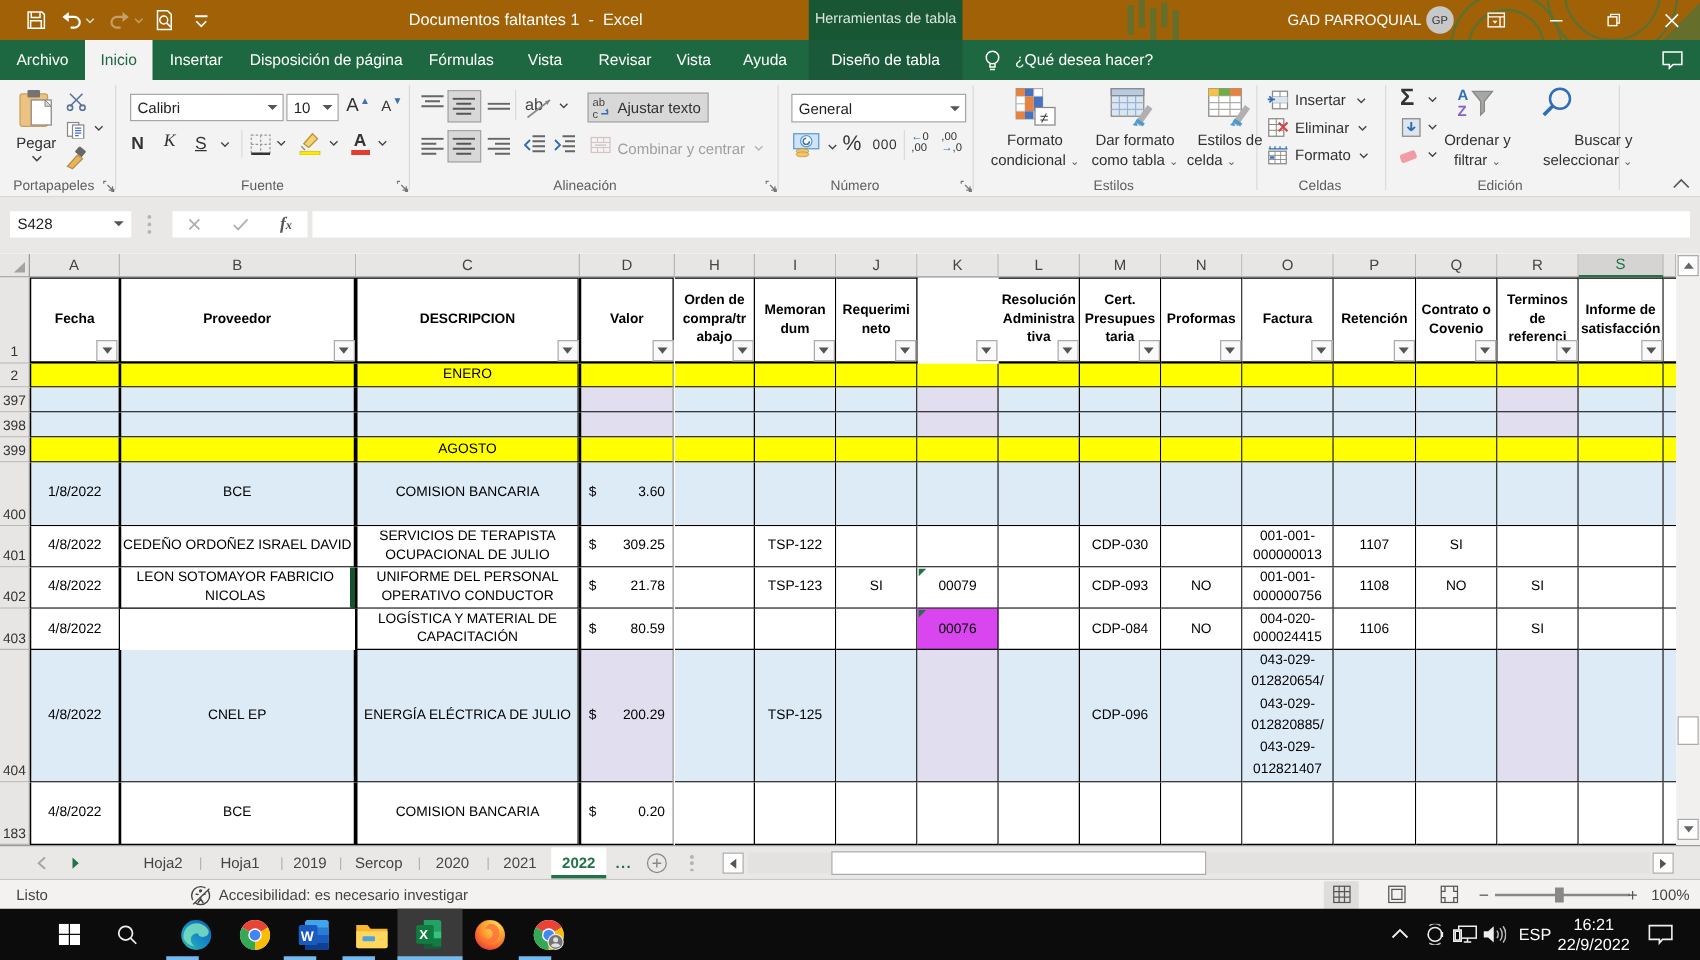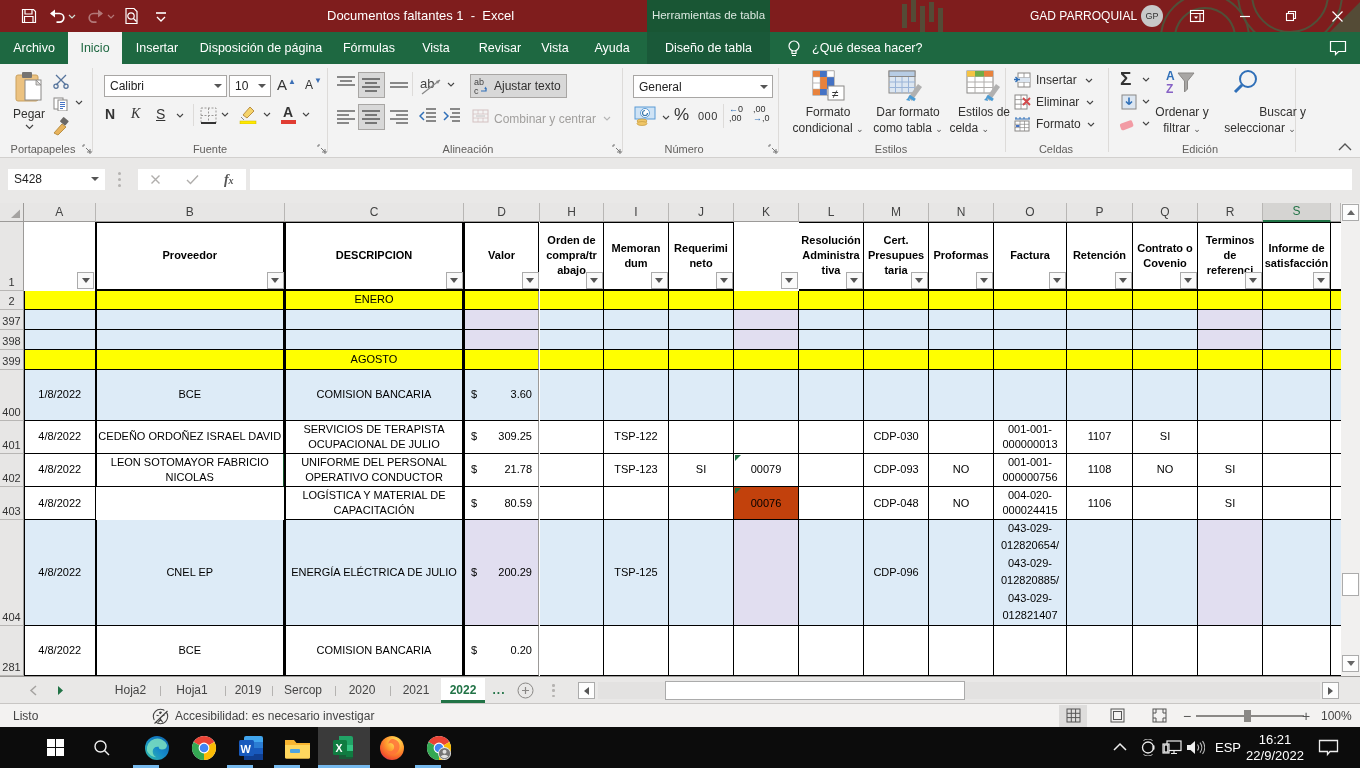--- a/index.html
+++ b/index.html
@@ -1,20 +1,20 @@
 <!DOCTYPE html>
 <html><head><meta charset="utf-8">
 <style>
 *{margin:0;padding:0;box-sizing:border-box}
 html,body{width:1360px;height:768px;overflow:hidden}
 body{font-family:"Liberation Sans",sans-serif;-webkit-font-smoothing:antialiased}
 #app{position:relative;width:1360px;height:768px;background:#fff;overflow:hidden}
 .abs{position:absolute}
 
-#title{position:absolute;left:0;top:0;width:1360px;height:32px;background:#7f1d1d;overflow:hidden}
+#title{position:absolute;left:0;top:0;width:1360px;height:32px;background:#a16207;overflow:hidden}
 #tabrow{position:absolute;left:0;top:32px;width:1360px;height:32px;background:#1e6841}
 .ttxt{color:#fff;font-size:13px}
 .tabs{position:absolute;top:0;height:32px;display:flex;align-items:center;color:#fff;font-size:12.5px}
 .tab{padding:0 14px;height:32px;line-height:32px;white-space:nowrap}
 .tab.active{background:#f3f3f3;color:#1e6841}
 .ctxblock{position:absolute;background:#195634}
 
 .winbtn{position:absolute;top:0;width:46px;height:32px;display:flex;align-items:center;justify-content:center}
 
 #ribbon{position:absolute;left:0;top:64px;width:1360px;height:94px;background:#f3f3f3;border-bottom:1px solid #d2d0ce}
@@ -403,21 +403,21 @@
     <text x="0" y="24" font-size="12" font-weight="bold" fill="#8661c5" font-family="Liberation Sans">Z</text>
     <path d="M12 4 h16 l-6.5 8 v8 l-3 3 v-11 z" fill="#a8a6a4" stroke="#8a8886"></path>
   </svg>
   <div class="abs rbtxt" style="left:1136px;top:41px;width:92px;text-align:center">Ordenar y</div>
   <div class="abs rbtxt" style="left:1136px;top:57px;width:92px;text-align:center">filtrar <span style="font-size:9px;color:#555">⌄</span></div>
   <svg class="abs" style="left:1232px;top:5px" width="28" height="28" viewBox="0 0 28 28" fill="none">
     <circle cx="16" cy="10" r="8" stroke="#2f6fb8" stroke-width="2"></circle>
     <path d="M10 16 L3 23" stroke="#2f6fb8" stroke-width="3"></path>
   </svg>
   <div class="abs rbtxt" style="left:1214px;top:41px;width:92px;text-align:right">Buscar y</div>
-  <div class="abs rbtxt" style="left:1214px;top:57px;width:92px;text-align:center">seleccionar <span style="font-size:9px;color:#555">⌄</span></div>
+  <div class="abs rbtxt" style="left:1214px;top:57px;width:92px;text-align:right">seleccionar <span style="font-size:9px;color:#555">⌄</span></div>
   <div class="grplabel" style="left:1150px;width:100px">Edición</div>
   <svg class="abs" style="left:1338px;top:78px" width="14" height="9" viewBox="0 0 14 9">
         <path d="M1 8 L7 2 l6 6" fill="none" stroke="#555" stroke-width="1.4"></path>
       </svg>
 </div>
 
 <div id="fbar">
   <div id="namebox">S428<span style="position:absolute;right:6px;top:8px;width:0;height:0;border-left:4px solid transparent;border-right:4px solid transparent;border-top:4px solid #555"></span></div>
   <div class="abs" style="left:118px;top:14px;width:3px;height:15px;display:flex;flex-direction:column;justify-content:space-between">
         <i style="width:3px;height:3px;background:#b5b3b1;border-radius:50%"></i>
@@ -460,21 +460,22 @@
 <div class="rowhead" style="top:19px;height:68.5px;padding-bottom:2px">1</div>
 <div class="rowhead" style="top:87.5px;height:19.5px;padding-bottom:2px">2</div>
 <div class="rowhead" style="top:107px;height:20px;padding-bottom:2px">397</div>
 <div class="rowhead" style="top:127px;height:19.5px;padding-bottom:2px">398</div>
 <div class="rowhead" style="top:146.5px;height:20px;padding-bottom:2px">399</div>
 <div class="rowhead" style="top:166.5px;height:51px;padding-bottom:2px">400</div>
 <div class="rowhead" style="top:217.5px;height:33px;padding-bottom:2px">401</div>
 <div class="rowhead" style="top:250.5px;height:33.5px;padding-bottom:2px">402</div>
 <div class="rowhead" style="top:284px;height:33px;padding-bottom:2px">403</div>
 <div class="rowhead" style="top:317px;height:105.5px;padding-bottom:2px">404</div>
-<div class="rowhead" style="top:422.5px;height:50.5px;padding-bottom:2px">281</div>
+<div class="rowhead" style="top:422.5px;height:50.5px;padding-bottom:2px">183</div>
+<div class="cell hdr" style="left:24px;top:19px;width:71.5px;height:68.5px;background:#ffffff;border-right:1px solid #000;border-bottom:2px solid #000;border-left:1px solid #000;border-top:1px solid #000">Fecha</div>
 <div class="cell hdr" style="left:95.5px;top:19px;width:189.5px;height:68.5px;background:#ffffff;border-right:1px solid #000;border-bottom:2px solid #000;border-left:2px solid #000;margin-left:-1px;border-top:1px solid #000">Proveedor</div>
 <div class="cell hdr" style="left:285px;top:19px;width:179px;height:68.5px;background:#ffffff;border-right:1px solid #000;border-bottom:2px solid #000;border-left:2px solid #000;margin-left:-1px;border-top:1px solid #000">DESCRIPCION</div>
 <div class="cell hdr" style="left:464px;top:19px;width:76px;height:68.5px;background:#ffffff;border-bottom:2px solid #000;border-left:2px solid #000;margin-left:-1px;border-right:1px solid #000;border-top:1px solid #000">Valor</div>
 <div class="cell hdr" style="left:540px;top:19px;width:64px;height:68.5px;background:#ffffff;border-right:1px solid #000;border-bottom:2px solid #000;border-top:1px solid #000">Orden de<br>compra/tr<br>abajo</div>
 <div class="cell hdr" style="left:604px;top:19px;width:65px;height:68.5px;background:#ffffff;border-right:1px solid #000;border-bottom:2px solid #000;border-top:1px solid #000">Memoran<br>dum</div>
 <div class="cell hdr" style="left:669px;top:19px;width:65px;height:68.5px;background:#ffffff;border-right:1px solid #000;border-bottom:2px solid #000;border-top:1px solid #000">Requerimi<br>neto</div>
 <div class="cell hdr" style="left:799px;top:19px;width:65px;height:68.5px;background:#ffffff;border-right:1px solid #000;border-bottom:2px solid #000;border-top:1px solid #000">Resolución<br>Administra<br>tiva</div>
 <div class="cell hdr" style="left:864px;top:19px;width:65px;height:68.5px;background:#ffffff;border-right:1px solid #000;border-bottom:2px solid #000;border-top:1px solid #000">Cert.<br>Presupues<br>taria</div>
 <div class="cell hdr" style="left:929px;top:19px;width:65px;height:68.5px;background:#ffffff;border-right:1px solid #000;border-bottom:2px solid #000;border-top:1px solid #000">Proformas</div>
 <div class="cell hdr" style="left:994px;top:19px;width:73px;height:68.5px;background:#ffffff;border-right:1px solid #000;border-bottom:2px solid #000;border-top:1px solid #000">Factura</div>
@@ -589,21 +590,21 @@
 <div class="cell " style="left:799px;top:217.5px;width:65px;height:33px;background:#ffffff;border-right:1px solid #000;border-bottom:1px solid #000"></div>
 <div class="cell " style="left:864px;top:217.5px;width:65px;height:33px;background:#ffffff;border-right:1px solid #000;border-bottom:1px solid #000">CDP-030</div>
 <div class="cell " style="left:929px;top:217.5px;width:65px;height:33px;background:#ffffff;border-right:1px solid #000;border-bottom:1px solid #000"></div>
 <div class="cell " style="left:994px;top:217.5px;width:73px;height:33px;background:#ffffff;border-right:1px solid #000;border-bottom:1px solid #000">001-001-<br>000000013</div>
 <div class="cell " style="left:1067px;top:217.5px;width:66px;height:33px;background:#ffffff;border-right:1px solid #000;border-bottom:1px solid #000">1107</div>
 <div class="cell " style="left:1133px;top:217.5px;width:65px;height:33px;background:#ffffff;border-right:1px solid #000;border-bottom:1px solid #000">SI</div>
 <div class="cell " style="left:1198px;top:217.5px;width:65px;height:33px;background:#ffffff;border-right:1px solid #000;border-bottom:1px solid #000"></div>
 <div class="cell " style="left:1263px;top:217.5px;width:68px;height:33px;background:#ffffff;border-right:1px solid #000;border-bottom:1px solid #000"></div>
 <div class="cell " style="left:1331px;top:217.5px;width:10px;height:33px;background:#ffffff;border-right:none;border-bottom:1px solid #000"></div>
 <div class="cell " style="left:24px;top:250.5px;width:71.5px;height:33.5px;background:#ffffff;border-right:1px solid #000;border-bottom:1px solid #000;border-left:1px solid #000">4/8/2022</div>
-<div class="cell " style="left:95.5px;top:250.5px;width:189.5px;height:33.5px;background:#ffffff;border-right:1px solid #14532d;border-bottom:1px solid #000;border-left:2px solid #000;margin-left:-1px">LEON SOTOMAYOR FABRICIO<br>NICOLAS</div>
+<div class="cell " style="left:95.5px;top:250.5px;width:189.5px;height:33.5px;background:#ffffff;border-right:4px solid #14532d;border-bottom:1px solid #000;border-left:2px solid #000;margin-left:-1px">LEON SOTOMAYOR FABRICIO<br>NICOLAS</div>
 <div class="cell " style="left:285px;top:250.5px;width:179px;height:33.5px;background:#ffffff;border-right:1px solid #000;border-bottom:1px solid #000;border-left:2px solid #000;margin-left:-1px">UNIFORME DEL PERSONAL<br>OPERATIVO CONDUCTOR</div>
 <div class="cell " style="left:464px;top:250.5px;width:76px;height:33.5px;background:#ffffff;border-right:1px solid #9c9a98;border-bottom:1px solid #000;border-left:2px solid #000;margin-left:-1px">
         <span style="display:flex;justify-content:space-between;width:100%;padding:0 6px">
           <span>$</span>
           <span>21.78</span>
         </span>
       </div>
 <div class="cell " style="left:540px;top:250.5px;width:64px;height:33.5px;background:#ffffff;border-right:1px solid #000;border-bottom:1px solid #000"></div>
 <div class="cell " style="left:604px;top:250.5px;width:65px;height:33.5px;background:#ffffff;border-right:1px solid #000;border-bottom:1px solid #000">TSP-123</div>
 <div class="cell " style="left:669px;top:250.5px;width:65px;height:33.5px;background:#ffffff;border-right:1px solid #000;border-bottom:1px solid #000">SI</div>
@@ -621,23 +622,23 @@
 <div class="cell " style="left:285px;top:284px;width:179px;height:33px;background:#ffffff;border-right:1px solid #000;border-bottom:1px solid #000;border-left:2px solid #000;margin-left:-1px">LOGÍSTICA Y MATERIAL DE<br>CAPACITACIÓN</div>
 <div class="cell " style="left:464px;top:284px;width:76px;height:33px;background:#ffffff;border-right:1px solid #9c9a98;border-bottom:1px solid #000;border-left:2px solid #000;margin-left:-1px">
         <span style="display:flex;justify-content:space-between;width:100%;padding:0 6px">
           <span>$</span>
           <span>80.59</span>
         </span>
       </div>
 <div class="cell " style="left:540px;top:284px;width:64px;height:33px;background:#ffffff;border-right:1px solid #000;border-bottom:1px solid #000"></div>
 <div class="cell " style="left:604px;top:284px;width:65px;height:33px;background:#ffffff;border-right:1px solid #000;border-bottom:1px solid #000"></div>
 <div class="cell " style="left:669px;top:284px;width:65px;height:33px;background:#ffffff;border-right:1px solid #000;border-bottom:1px solid #000"></div>
-<div class="cell " style="left:734px;top:284px;width:65px;height:33px;background:#c2410c;border-right:1px solid #000;border-bottom:1px solid #000">00076</div>
+<div class="cell " style="left:734px;top:284px;width:65px;height:33px;background:#d946ef;border-right:1px solid #000;border-bottom:1px solid #000">00076</div>
 <div class="cell " style="left:799px;top:284px;width:65px;height:33px;background:#ffffff;border-right:1px solid #000;border-bottom:1px solid #000"></div>
-<div class="cell " style="left:864px;top:284px;width:65px;height:33px;background:#ffffff;border-right:1px solid #000;border-bottom:1px solid #000">CDP-048</div>
+<div class="cell " style="left:864px;top:284px;width:65px;height:33px;background:#ffffff;border-right:1px solid #000;border-bottom:1px solid #000">CDP-084</div>
 <div class="cell " style="left:929px;top:284px;width:65px;height:33px;background:#ffffff;border-right:1px solid #000;border-bottom:1px solid #000">NO</div>
 <div class="cell " style="left:994px;top:284px;width:73px;height:33px;background:#ffffff;border-right:1px solid #000;border-bottom:1px solid #000">004-020-<br>000024415</div>
 <div class="cell " style="left:1067px;top:284px;width:66px;height:33px;background:#ffffff;border-right:1px solid #000;border-bottom:1px solid #000">1106</div>
 <div class="cell " style="left:1133px;top:284px;width:65px;height:33px;background:#ffffff;border-right:1px solid #000;border-bottom:1px solid #000"></div>
 <div class="cell " style="left:1198px;top:284px;width:65px;height:33px;background:#ffffff;border-right:1px solid #000;border-bottom:1px solid #000">SI</div>
 <div class="cell " style="left:1263px;top:284px;width:68px;height:33px;background:#ffffff;border-right:1px solid #000;border-bottom:1px solid #000"></div>
 <div class="cell " style="left:1331px;top:284px;width:10px;height:33px;background:#ffffff;border-right:none;border-bottom:1px solid #000"></div>
 <div class="cell " style="left:24px;top:317px;width:71.5px;height:105.5px;background:#ddebf7;border-right:1px solid #000;border-bottom:1px solid #000;border-left:1px solid #000">4/8/2022</div>
 <div class="cell " style="left:95.5px;top:317px;width:189.5px;height:105.5px;background:#ddebf7;border-right:1px solid #000;border-bottom:1px solid #000;border-left:2px solid #000;margin-left:-1px">CNEL EP</div>
 <div class="cell " style="left:285px;top:317px;width:179px;height:105.5px;background:#ddebf7;border-right:1px solid #000;border-bottom:1px solid #000;border-left:2px solid #000;margin-left:-1px">ENERGÍA ELÉCTRICA DE JULIO</div>

